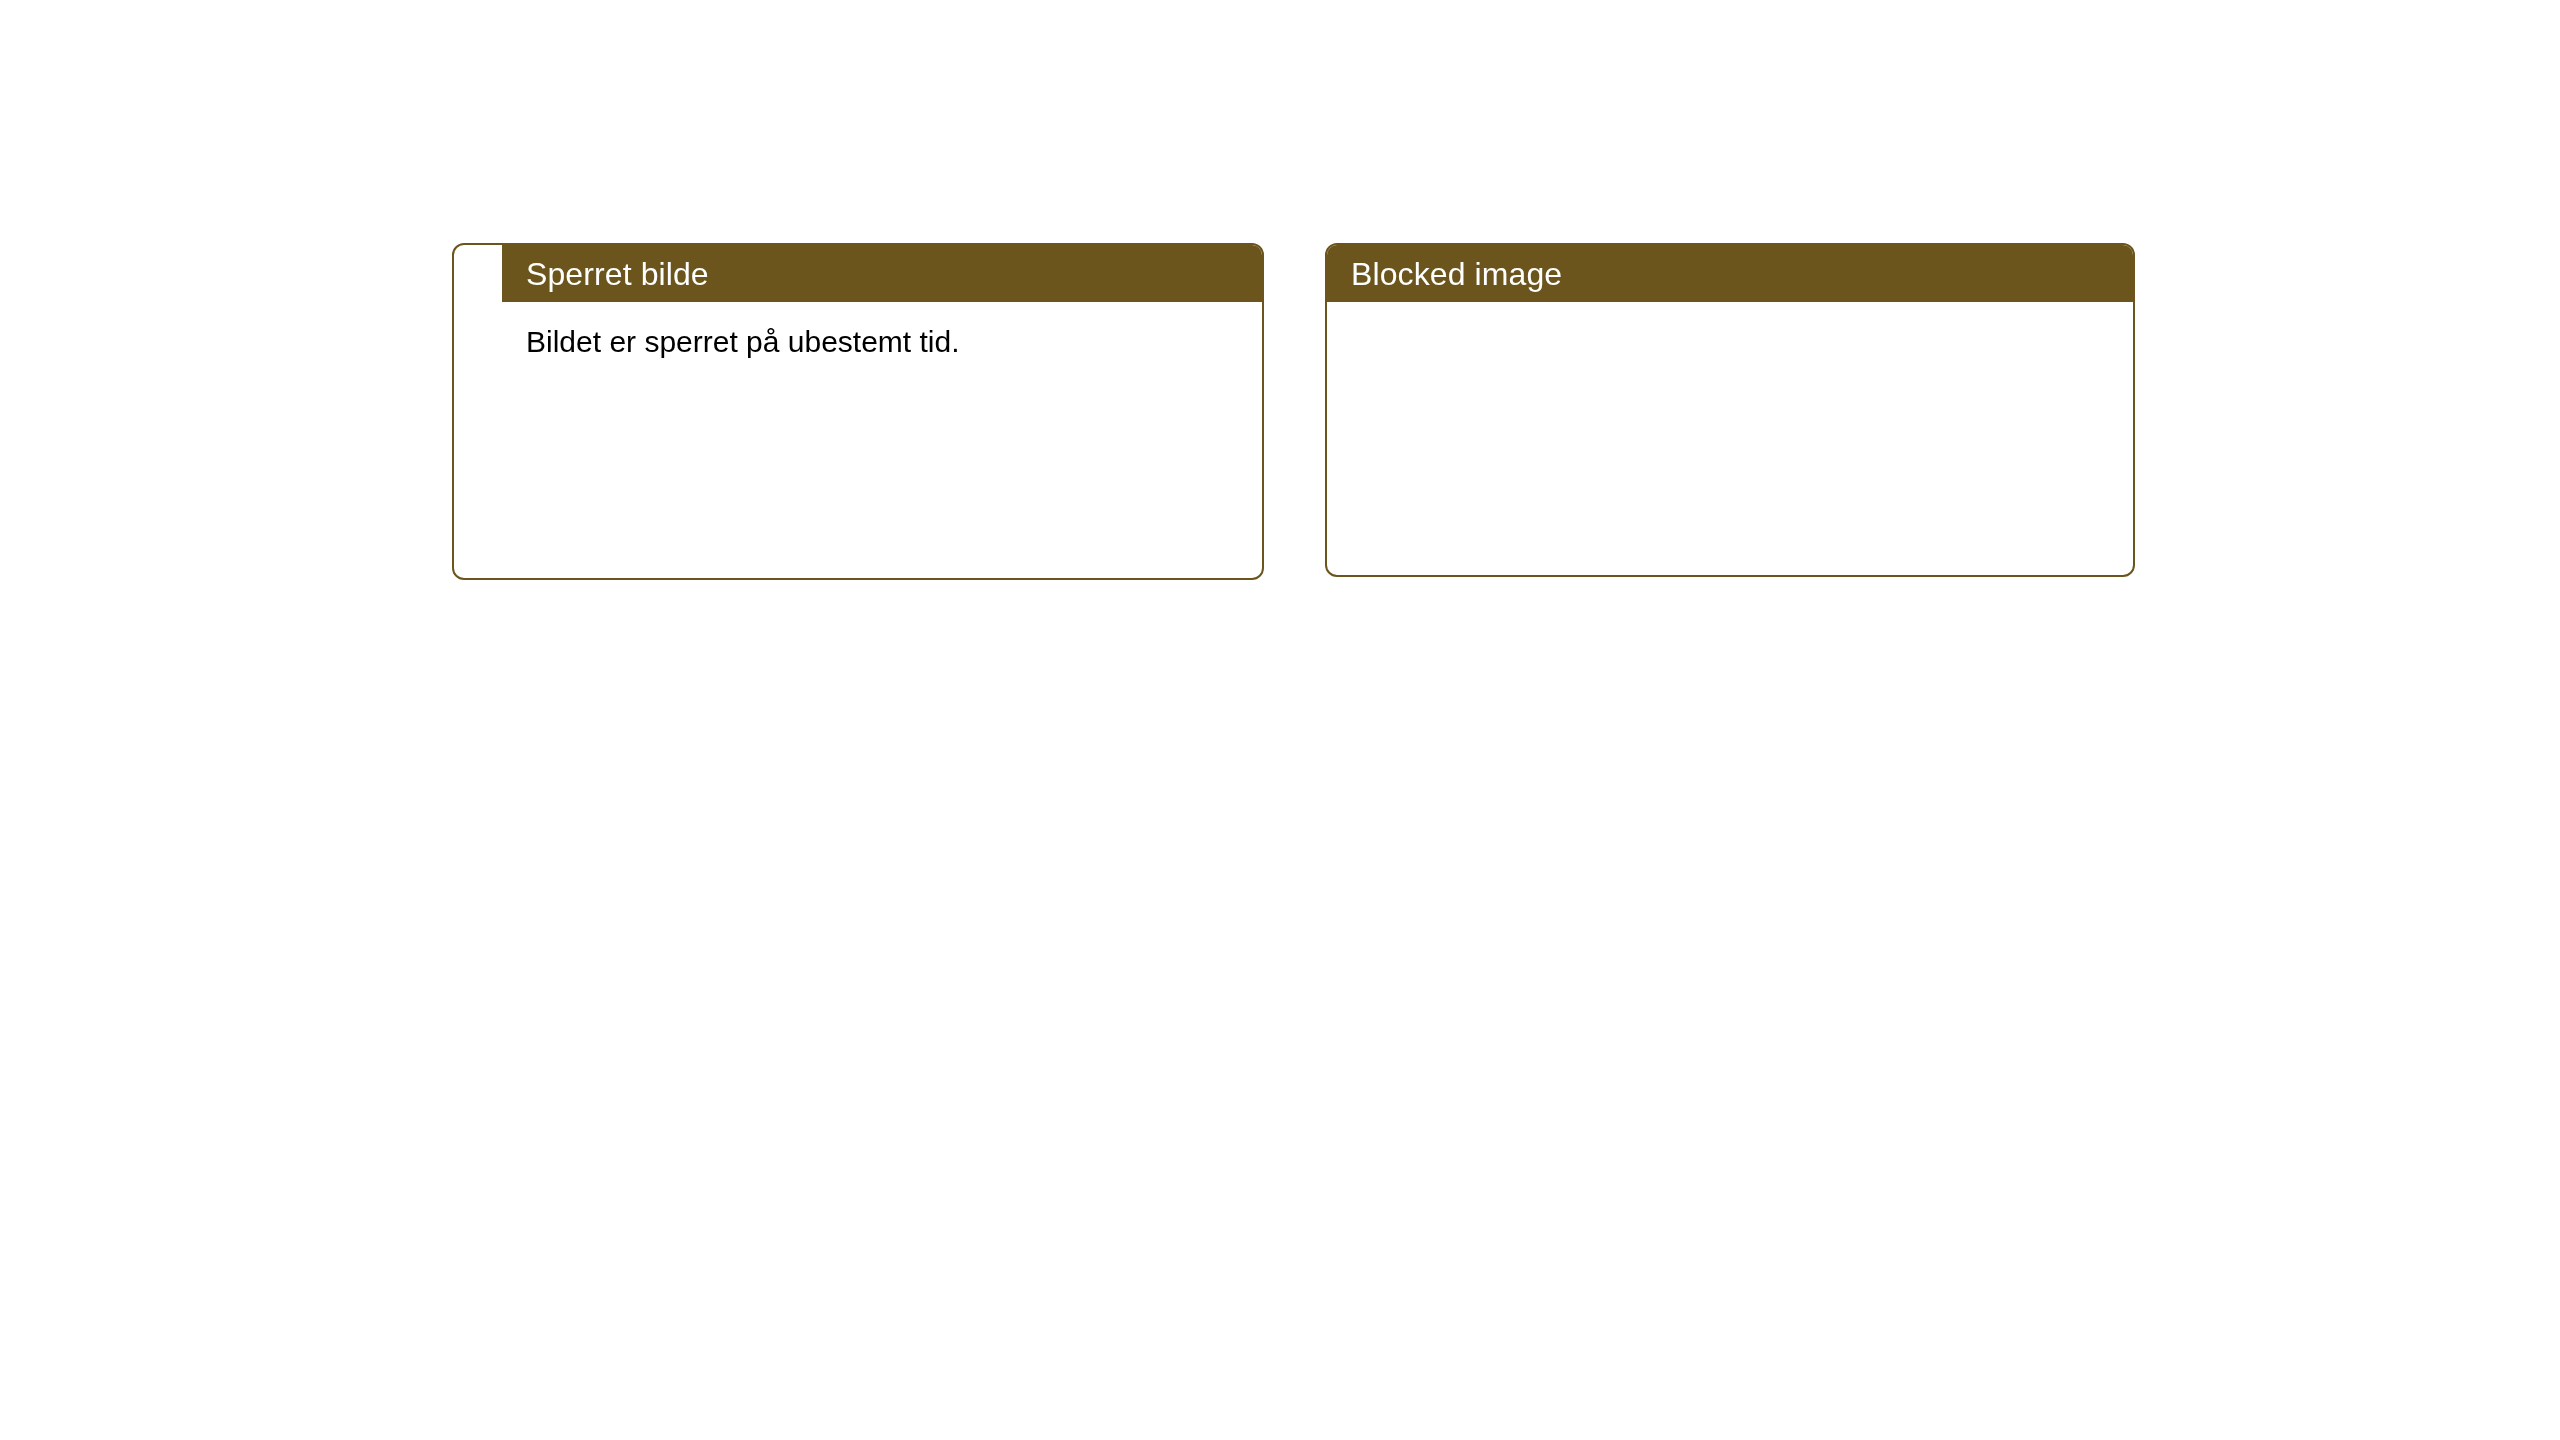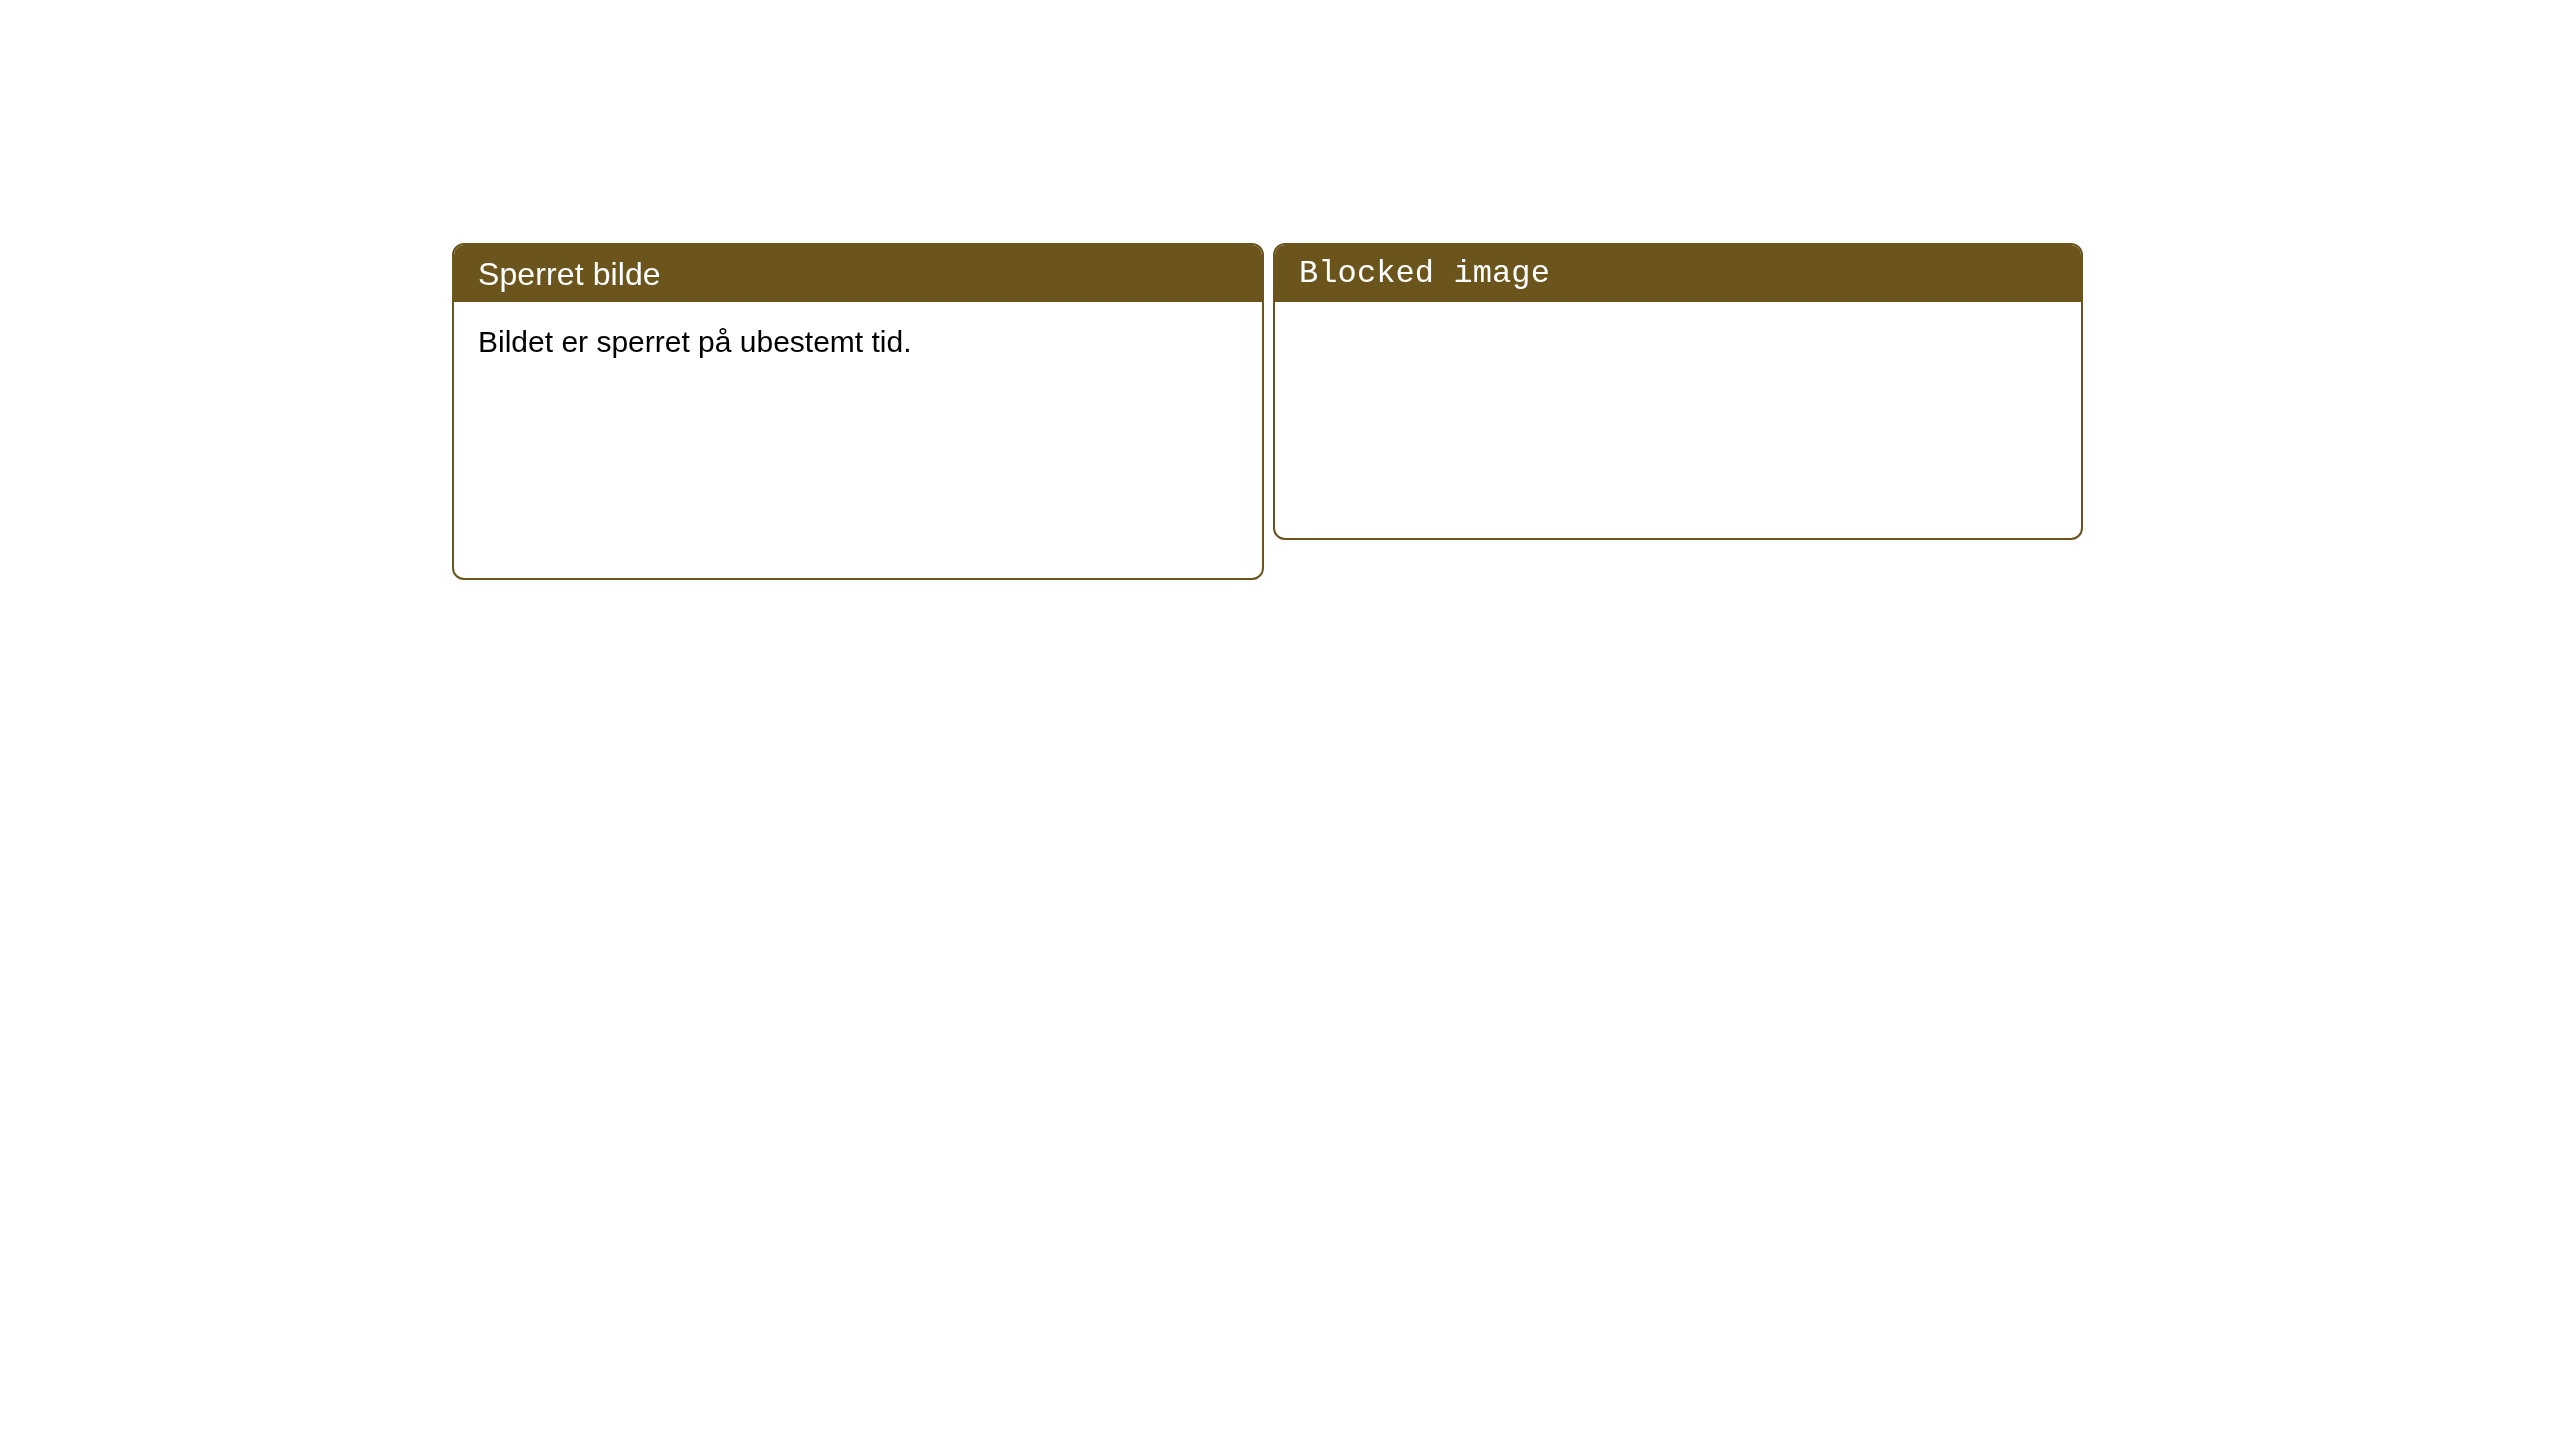--- a/index.html
+++ b/index.html
@@ -31,29 +31,29 @@
     overflow: hidden;
   }
 
   #panel-no {
     left: 452px;
     width: 512px;
     height: 337px;
   }
 
   #panel-en {
-    left: 1273px;
+    left: 1325px;
     width: 810px;
-    height: 297px;
-    font-family: Liberation Mono, monospace;
+    height: 334px;
   }
 
   
   #panel-no {
     width: 812px;
+    padding-left: 48px;
   }
 
   .panel-header {
     height: 57px;
     background: #6b551c;
     display: flex;
     align-items: center;
     padding: 0 0 0 24px;
     box-sizing: border-box;
   }

